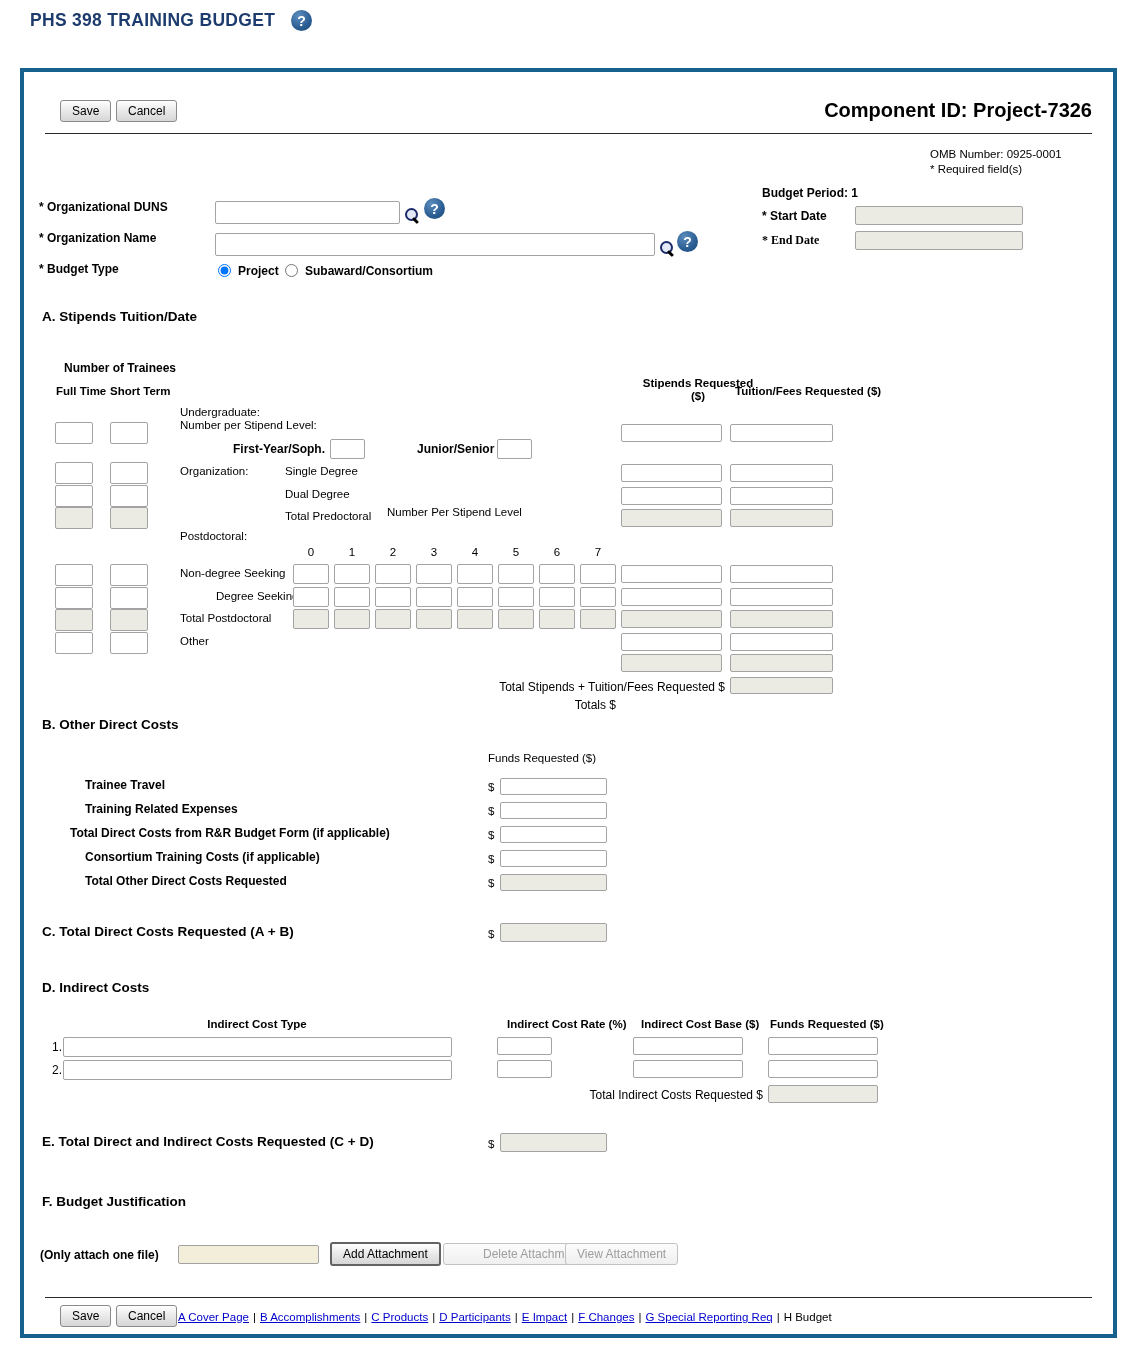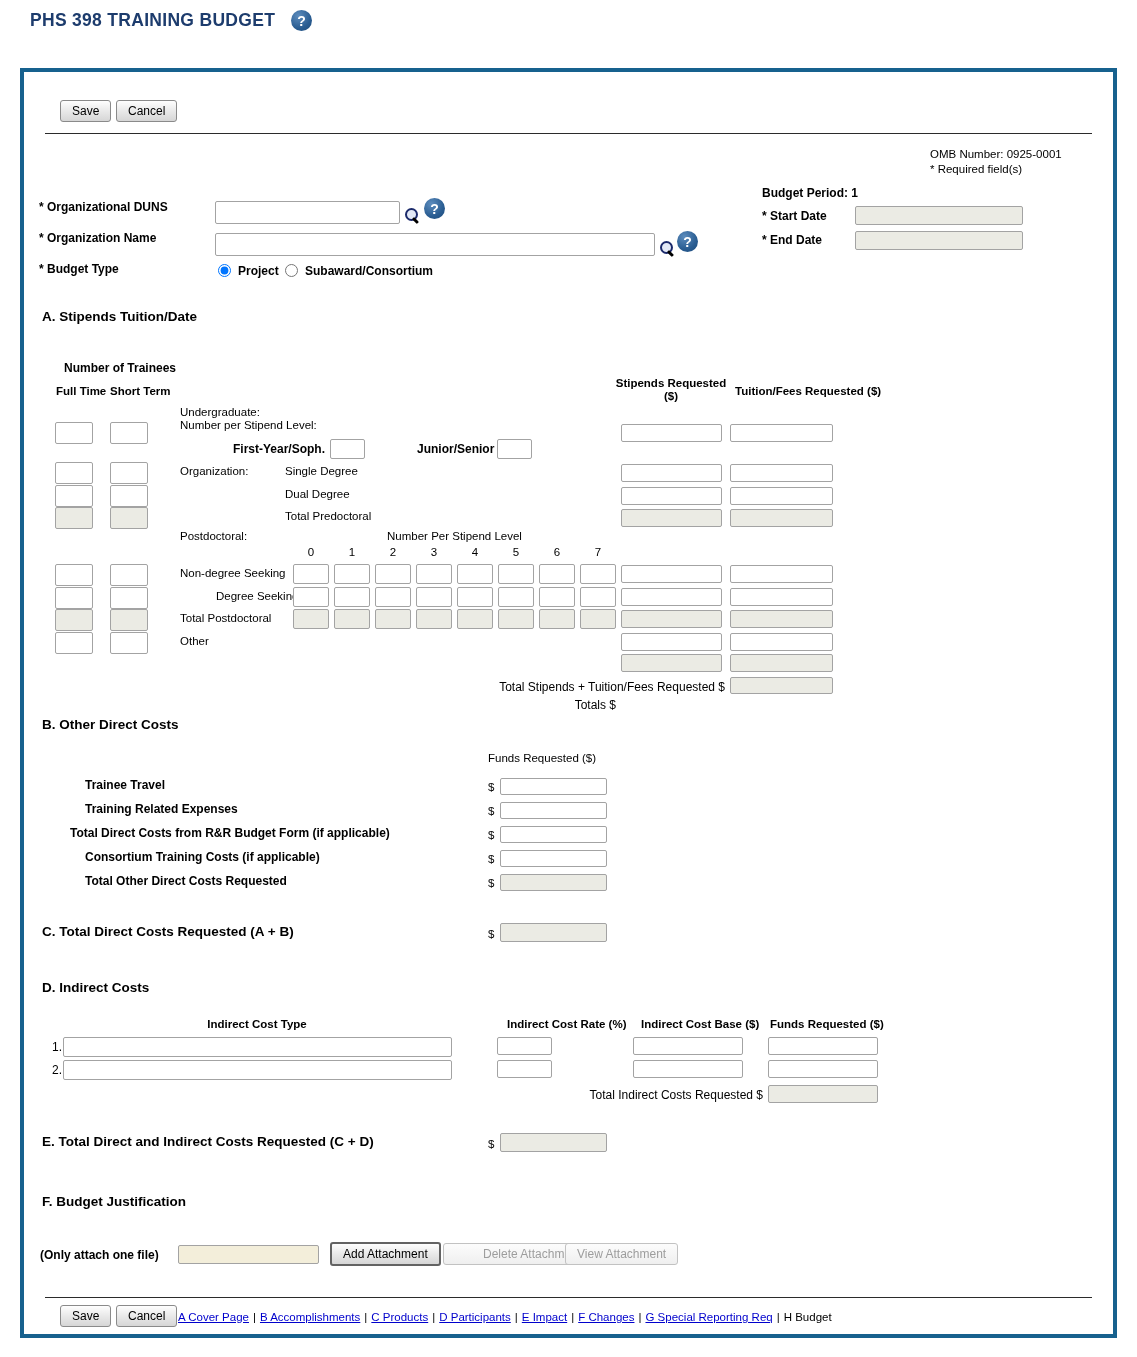--- a/index.html
+++ b/index.html
@@ -32,21 +32,21 @@
   .in.ro { background:#ebebe4; }
   .in.attach { background:#f3eeda; }
 
   .lbl  { position:absolute; font-size:12px; font-weight:bold; white-space:nowrap; }
   .lblr { position:absolute; font-size:11.5px; white-space:nowrap; }
   .lbr12{ position:absolute; font-size:12px; white-space:nowrap; }
   .hb   { position:absolute; font-size:11.5px; font-weight:bold; white-space:nowrap; }
   .heading { position:absolute; font-size:13.5px; font-weight:bold; white-space:nowrap; }
   .ctr { text-align:center; }
   .rt  { text-align:right; }
-  .wrap { white-space:normal; line-height:13px; }
+  .wrap { white-space:normal; line-height:13px;margin-left:27px; }
 
   .compid { position:absolute; left:560px; top:99px; width:532px; text-align:right;
             font-size:20px; font-weight:bold; }
   .omb { position:absolute; left:930px; top:147px; font-size:11.5px; line-height:14.5px; }
 
   .mag { position:absolute; width:15px; height:15px; cursor:pointer; }
   .mag::before { content:""; position:absolute; left:1px; top:1px; width:9px; height:9px;
                  border:2px solid #1b2a6b; border-radius:50%; background:#e3e9f6; }
   .mag::after { content:""; position:absolute; left:10px; top:10px; width:7px; height:3px;
                 background:#000; transform:rotate(45deg); transform-origin:0 0; border-radius:1px; }
@@ -64,20 +64,21 @@
 
   <div class="title">
     <span>PHS 398 TRAINING BUDGET</span>
     <span class="helpicon">?</span>
   </div>
 
   <div class="formbox"></div>
 
   <button class="btn" style="left:60px;top:100px;">Save</button>
   <button class="btn" style="left:116px;top:100px;">Cancel</button>
+  <div class="compid">Component ID: Project-7326</div>
   <div class="hr" style="top:133px;"></div>
 
   <div class="omb">
     <div>OMB Number: 0925-0001</div>
     <div>* Required field(s)</div>
   </div>
 
   <div class="lbl" style="left:39px;top:200px;">* Organizational DUNS</div>
   <input class="in" style="left: 215px; top: 201px; width: 185px; height: 23px;">
   <span class="mag" style="left:404px;top:207px;"></span>
@@ -90,21 +91,21 @@
 
   <div class="lbl" style="left:39px;top:262px;">* Budget Type</div>
   <input type="radio" name="budgettype" style="left: 218px; top: 264px;" checked="">
   <div class="lbl" style="left:238px;top:264px;">Project</div>
   <input type="radio" name="budgettype" style="left: 285px; top: 264px;">
   <div class="lbl" style="left:305px;top:264px;">Subaward/Consortium</div>
 
   <div class="lbl" style="left:762px;top:186px;">Budget Period: 1</div>
   <div class="lbl" style="left:762px;top:209px;">* Start Date</div>
   <input class="in ro" readonly="" style="left: 855px; top: 206px; width: 168px; height: 19px;">
-  <div class="lbl" style="left:762px;top:233px;">* End Date</div>
+  <div class="lbl" style="left:762px;top:233px;font-family:Liberation Serif, serif;">* End Date</div>
   <input class="in ro" readonly="" style="left: 855px; top: 231px; width: 168px; height: 19px;">
 
   <div class="heading" style="left:42px;top:309px;">A. Stipends Tuition/Date</div>
 
   <div class="lbl" style="left:64px;top:361px;">Number of Trainees</div>
   <div class="hb" style="left:56px;top:385px;">Full Time</div>
   <div class="hb" style="left:110px;top:385px;">Short Term</div>
   <div class="hb ctr wrap" style="left:610px;top:377px;width:122px;">Stipends Requested ($)</div>
   <div class="hb" style="left:735px;top:385px;">Tuition/Fees Requested ($)</div>
 
@@ -133,21 +134,21 @@
   <input class="in" style="left: 621px; top: 487px; width: 101px; height: 18px;">
   <input class="in" style="left: 730px; top: 487px; width: 103px; height: 18px;">
 
   <input class="in ro" readonly="" style="left: 55px; top: 507px; width: 38px; height: 22px;">
   <input class="in ro" readonly="" style="left: 110px; top: 507px; width: 38px; height: 22px;">
   <div class="lblr" style="left:285px;top:510px;">Total Predoctoral</div>
   <input class="in ro" readonly="" style="left: 621px; top: 509px; width: 101px; height: 18px;">
   <input class="in ro" readonly="" style="left: 730px; top: 509px; width: 103px; height: 18px;">
 
   <div class="lblr" style="left:180px;top:530px;">Postdoctoral:</div>
-  <div class="lblr ctr" style="left:293px;top:530px;width:323px;">Number Per Stipend Level</div>
+  <div class="lblr ctr" style="left:293px;top:506px;width:323px;">Number Per Stipend Level</div>
   <div class="lblr ctr" style="left:293px;top:546px;width:36px;">0</div>
   <div class="lblr ctr" style="left:334px;top:546px;width:36px;">1</div>
   <div class="lblr ctr" style="left:375px;top:546px;width:36px;">2</div>
   <div class="lblr ctr" style="left:416px;top:546px;width:36px;">3</div>
   <div class="lblr ctr" style="left:457px;top:546px;width:36px;">4</div>
   <div class="lblr ctr" style="left:498px;top:546px;width:36px;">5</div>
   <div class="lblr ctr" style="left:539px;top:546px;width:36px;">6</div>
   <div class="lblr ctr" style="left:580px;top:546px;width:36px;">7</div>
 
   <input class="in" style="left: 55px; top: 564px; width: 38px; height: 22px;">

